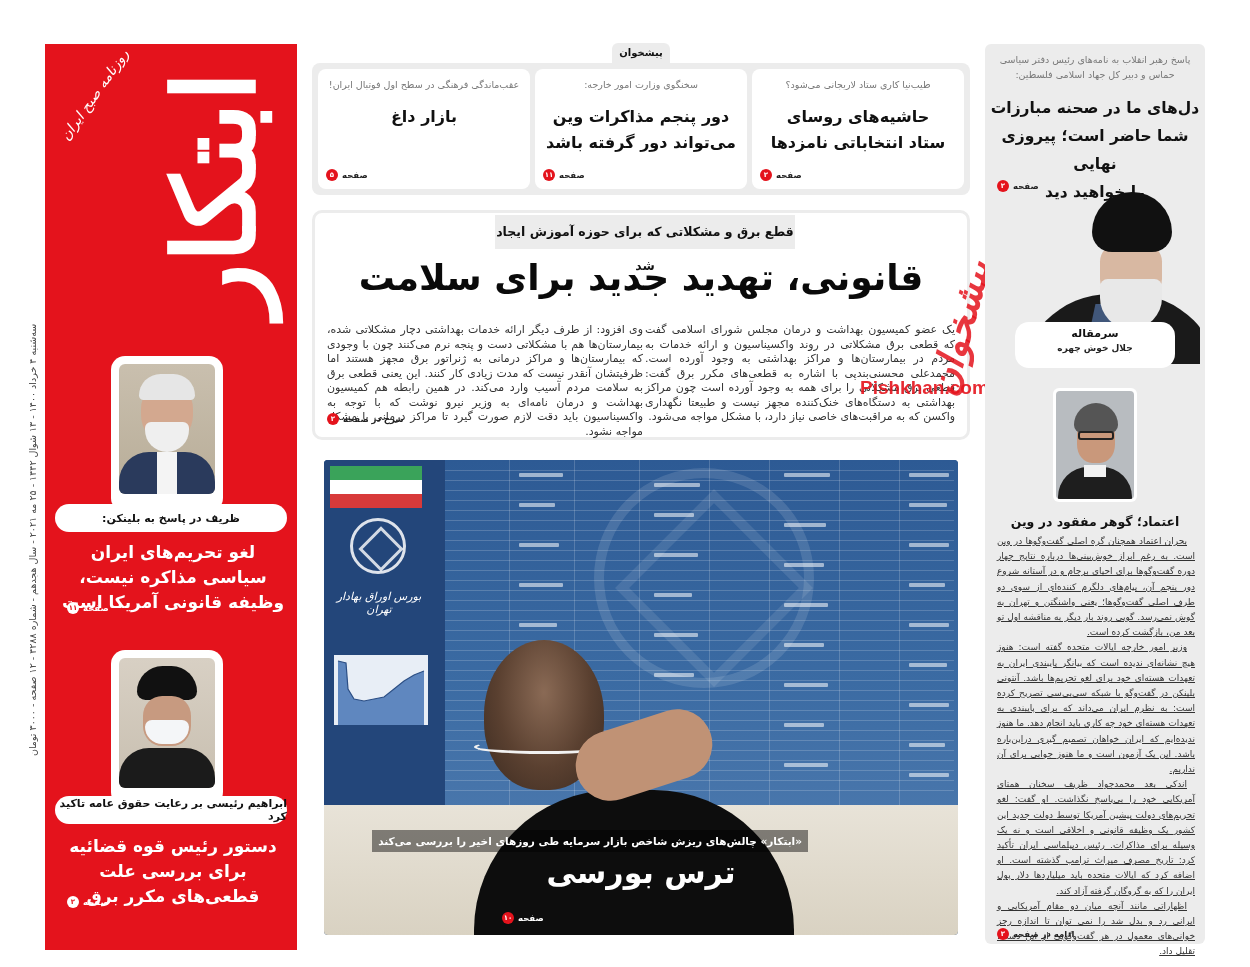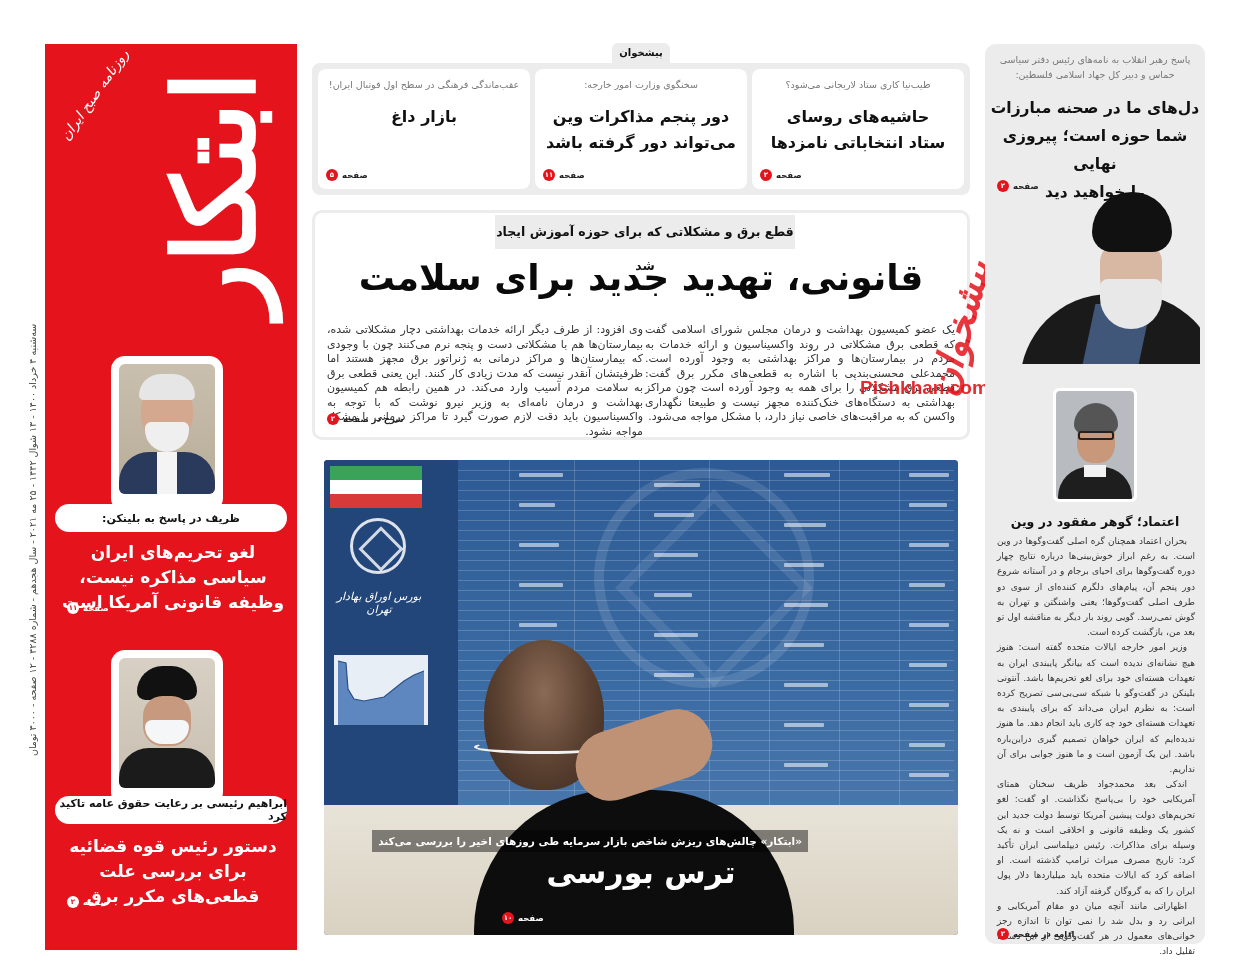--- a/index.html
+++ b/index.html
@@ -51,60 +51,60 @@
     transform: rotate(-75deg); transform-origin: center; font-style: italic; font-weight: bold; }
   .watermark .wm-en { position: absolute; left: 0; top: 72px; font-family: "Liberation Sans", sans-serif; font-size: 19px; font-weight: bold;
     color: rgba(228,19,28,0.9); direction: ltr; }
 
   
   .photo-story { position: absolute; left: 324px; top: 460px; width: 634px; height: 475px; overflow: hidden; border-radius: 4px; background: #2a4e82; }
   .board { position: absolute; left: 0; top: 0; width: 634px; height: 370px; background: linear-gradient(180deg, #2d5a94 0%, #3b6ba3 60%, #4b78ad 100%); }
   .board-row { position: absolute; left: 110px; right: 4px; height: 1px; background: rgba(255,255,255,0.18); }
   .board-col { position: absolute; top: 0; width: 1px; height: 345px; background: rgba(255,255,255,0.18); }
   .board-cell { position: absolute; height: 4px; background: rgba(255,255,255,0.55); border-radius: 1px; }
-  .board-side { position: absolute; left: 0; top: 0; width: 134px; height: 345px; background: #23467a; }
+  .board-side { position: absolute; left: 0; top: 0; width: 121px; height: 345px; background: #23467a; }
   .flag { position: absolute; left: 6px; top: 6px; width: 92px; height: 42px; }
   .flag div { height: 14px; }
   .emblem { position: absolute; left: 26px; top: 58px; width: 56px; height: 56px; border: 3px solid rgba(255,255,255,0.85); border-radius: 50%; }
   .emblem::after { content: ""; position: absolute; left: 12px; top: 12px; width: 26px; height: 26px; border: 3px solid rgba(255,255,255,0.8); transform: rotate(45deg); }
   .board-name { position: absolute; left: 4px; top: 130px; width: 102px; text-align: center; color: #fff; font-family: "DejaVu Serif", serif; font-size: 11px; font-style: italic; }
   .mini-chart { position: absolute; left: 10px; top: 195px; width: 94px; height: 70px; }
   .big-seal { position: absolute; left: 270px; top: 8px; width: 220px; height: 220px; border-radius: 50%; border: 10px solid rgba(255,255,255,0.12); }
   .big-seal::after { content: ""; position: absolute; left: 40px; top: 40px; width: 120px; height: 120px; border: 10px solid rgba(255,255,255,0.10); transform: rotate(45deg); }
   .floor { position: absolute; left: 0; top: 345px; width: 634px; height: 130px; background: linear-gradient(180deg, #e8e3d8 0%, #d9d2c2 100%); }
   .person-body { position: absolute; left: 150px; top: 330px; width: 320px; height: 160px; background: #0d0d0d; border-radius: 140px 140px 0 0; }
   .person-head { position: absolute; left: 160px; top: 180px; width: 120px; height: 150px; background: radial-gradient(ellipse at 50% 35%, #8a6a55 0%, #5a4030 55%, #3a2a20 100%); border-radius: 50% 50% 45% 45%; }
   .mask-strap { position: absolute; left: 150px; top: 280px; width: 140px; height: 14px; border: 3px solid #f2f2f2; border-radius: 50%; border-top-color: transparent; }
   .person-arm { position: absolute; left: 250px; top: 260px; width: 140px; height: 70px; background: #c09275; border-radius: 40px; transform: rotate(-18deg); }
   .photo-caption-bar { position: absolute; right: 150px; top: 370px; height: 22px; padding: 0 6px; background: rgba(0,0,0,0.45); color: #fff; font-size: 10.5px; font-weight: bold; line-height: 22px; white-space: nowrap; }
   .photo-title { position: absolute; left: 0; right: 0; top: 395px; text-align: center; color: #fff; font-size: 30px; font-weight: 900; }
   .photo-story .page-ref { left: 178px; top: 452px; color: #fff; }
 
   
-  .right-col { position: absolute; left: 985px; top: 44px; width: 220px; height: 900px; background: #ececec; border-radius: 11px; }
+  .right-col { position: absolute; left: 985px; top: 44px; width: 220px; height: 900px; background: #ececec; border-radius: 6px; }
   .rc-kicker { position: absolute; left: 8px; right: 8px; top: 8px; font-size: 9.5px; color: #777; text-align: center; line-height: 15px; }
   .rc-title { position: absolute; left: 4px; right: 4px; top: 50px; text-align: center; font-size: 15.5px; font-weight: 900; line-height: 28px; color: #111; }
   .leader-photo { position: absolute; left: 15px; top: 140px; width: 200px; height: 180px; overflow: hidden; }
   .leader-turban { position: absolute; left: 92px; top: 8px; width: 80px; height: 60px; background: #111; border-radius: 40px 40px 20px 20px; }
   .leader-face { position: absolute; left: 100px; top: 60px; width: 62px; height: 58px; background: #d8b8a2; border-radius: 30% 30% 40% 40%; }
   .leader-beard { position: absolute; left: 100px; top: 95px; width: 62px; height: 50px; background: #e8e8e8; border-radius: 10px 10px 40px 40px; }
   .leader-robe { position: absolute; left: 20px; top: 110px; width: 200px; height: 90px; background: #1a1a1a; border-radius: 90px 90px 0 0; }
   .leader-inner { position: absolute; left: 88px; top: 120px; width: 56px; height: 70px; background: #41577a; transform: skewX(-12deg); }
   .editorial-tag { position: absolute; left: 30px; top: 278px; width: 160px; height: 46px; background: #fff; border-radius: 14px; text-align: center; }
   .editorial-tag .label { font-size: 11px; font-weight: bold; margin-top: 5px; }
   .editorial-tag .author { font-size: 9px; font-weight: bold; margin-top: 3px; color: #222; }
   .author-photo { position: absolute; left: 68px; top: 344px; width: 84px; height: 114px; background: #fff; border-radius: 6px; padding: 3px; }
   .author-photo .inner { position: relative; width: 100%; height: 100%; background: #b8bcc0; border-radius: 4px; overflow: hidden; }
   .author-hair { position: absolute; left: 18px; top: 12px; width: 44px; height: 30px; background: #555; border-radius: 22px 22px 8px 8px; }
   .author-face { position: absolute; left: 21px; top: 26px; width: 38px; height: 46px; background: #c9987b; border-radius: 40%; }
   .author-glasses { position: absolute; left: 22px; top: 40px; width: 36px; height: 9px; border: 2px solid #222; border-radius: 3px; }
   .author-sweater { position: absolute; left: 2px; top: 76px; width: 74px; height: 40px; background: #1e1e1e; border-radius: 30px 30px 0 0; }
   .author-collar { position: absolute; left: 28px; top: 74px; width: 22px; height: 12px; background: #f2f2f2; }
   .op-title { position: absolute; left: 4px; right: 4px; top: 470px; text-align: center; font-size: 12.5px; font-weight: bold; }
-  .op-body { position: absolute; left: 12px; right: 10px; top: 490px; font-size: 9px; line-height: 15.2px; color: #333; text-align: justify; }
+  .op-body { position: absolute; left: 12px; right: 10px; top: 490px; font-size: 9px; line-height: 15.2px; color: #333; text-align: justify; text-decoration: underline; }
   .op-body p { text-indent: 8px; }
 </style>
 </head>
 <body>
 
 <div class="left-col">
   <div class="masthead">
     <div class="logo-text">ابتکار</div>
     <div class="logo-sub">روزنامه صبح ایران</div>
   </div>
@@ -296,33 +296,37 @@
   <div class="page-ref">
     <span>صفحه</span>
     <span class="dot" style="background:#e4131c;color:#fff;">۱۰</span>
   </div>
 </div>
 
 <div class="right-col">
   <div class="rc-kicker">پاسخ رهبر انقلاب به نامه‌های رئیس دفتر سیاسی حماس و دبیر کل جهاد اسلامی فلسطین:</div>
   <div class="rc-title">
     <div>دل‌های ما در صحنه مبارزات</div>
-    <div>شما حوزه است؛ پیروزی نهایی</div>
+    <div>شما حاضر است؛ پیروزی نهایی</div>
     <div>را خواهید دید</div>
   </div>
   <div class="page-ref on-white" style="left:12px; top:136px;">
     <span>صفحه</span>
     <span class="dot">۲</span>
   </div>
   <div class="leader-photo">
     <div class="leader-robe"></div>
     <div class="leader-inner"></div>
     <div class="leader-face"></div>
     <div class="leader-beard"></div>
     <div class="leader-turban"></div>
+  </div>
+  <div class="editorial-tag">
+    <div class="label">سرمقاله</div>
+    <div class="author">جلال خوش چهره</div>
   </div>
   <div class="author-photo">
     <div class="inner">
       <div class="author-sweater"></div>
       <div class="author-collar"></div>
       <div class="author-face"></div>
       <div class="author-hair"></div>
       <div class="author-glasses"></div>
     </div>
   </div>

